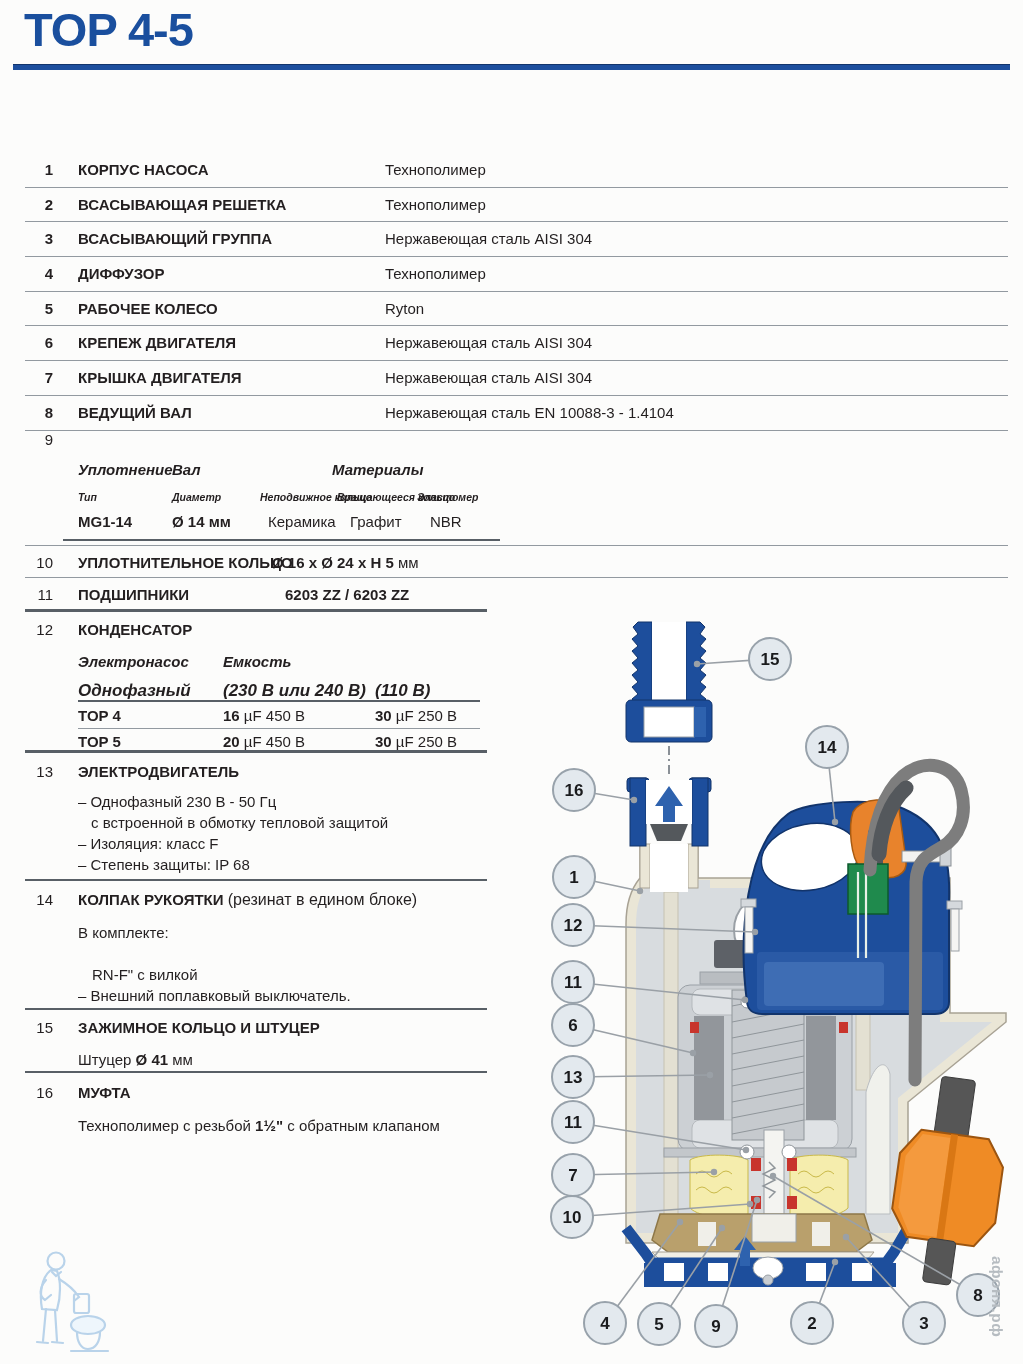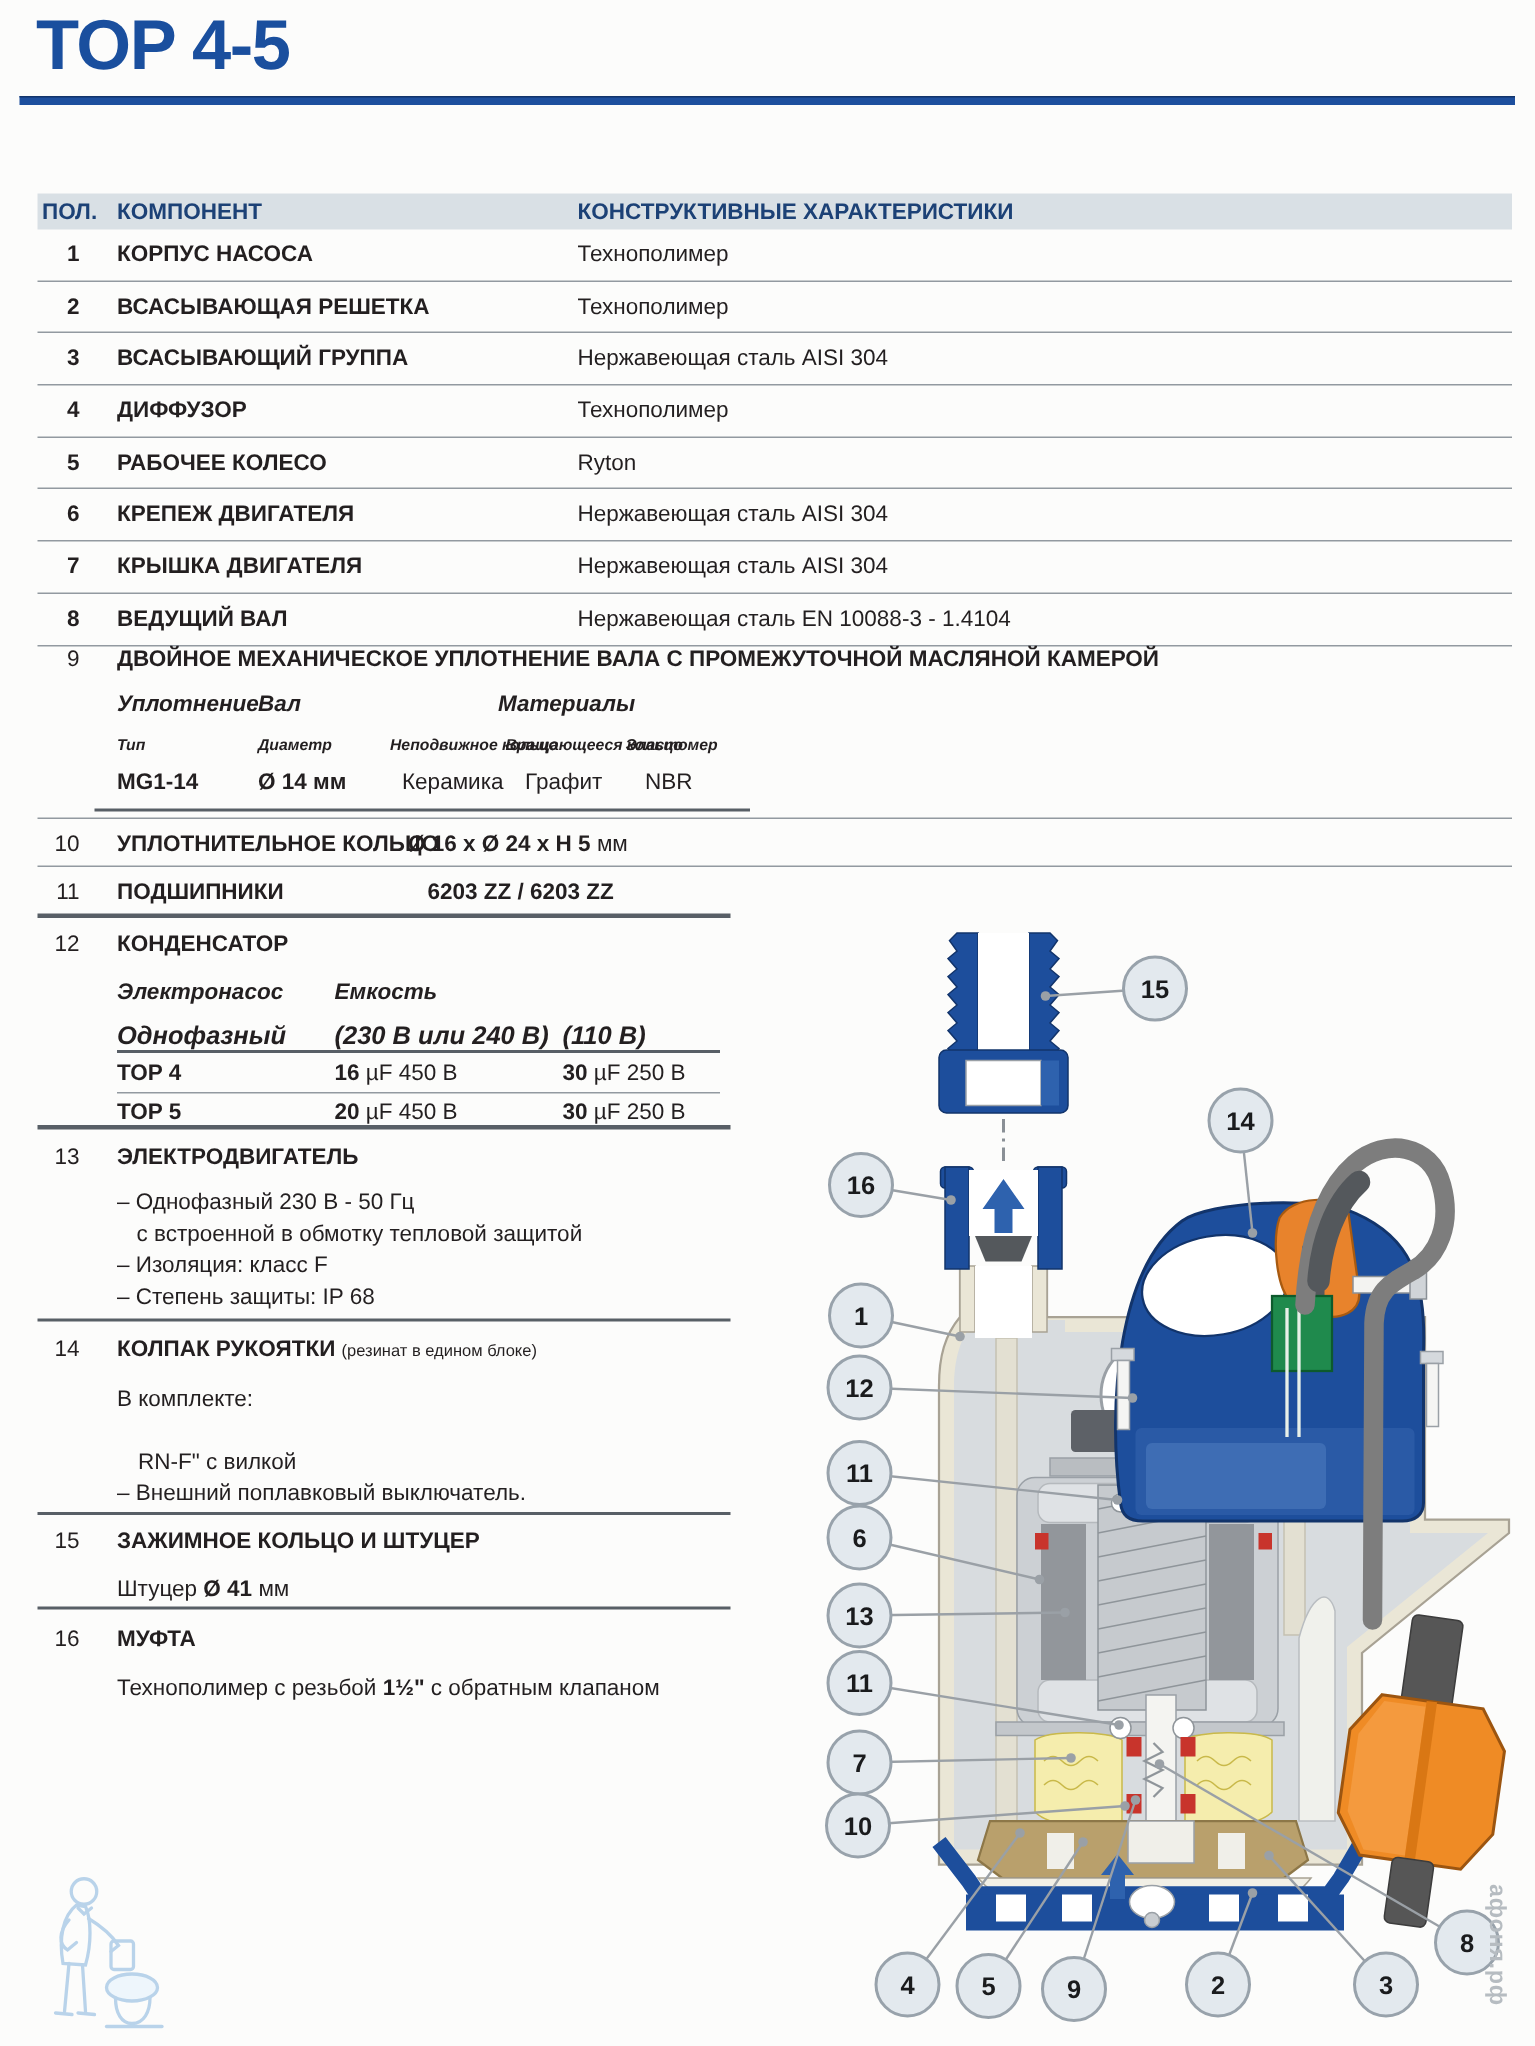--- a/index.html
+++ b/index.html
@@ -38,25 +38,20 @@
            transform-origin:0 0;font-size:15.5px;font-weight:bold;color:#b6bcc1;letter-spacing:.5px}
   #wm-logo{position:absolute;left:16px;top:1246px}
 </style>
 </head>
 <body>
 
 <div id="title">TOP 4-5</div>
 <div id="rule"></div>
 
 <div id="spec">
-  <div class="hdr">
-    <span style="left:3px">ПОЛ.</span>
-    <span style="left:53px">КОМПОНЕНТ</span>
-    <span style="left:360px">КОНСТРУКТИВНЫЕ ХАРАКТЕРИСТИКИ</span>
-  </div>
 
   <div id="simple-rows">
   <div class="srow">
     <span class="num">1</span>
     <span class="comp">КОРПУС НАСОСА</span>
     <span class="char">Технополимер</span>
   </div>
 
   <div class="srow">
     <span class="num">2</span>
@@ -95,21 +90,20 @@
   </div>
 
   <div class="srow">
     <span class="num">8</span>
     <span class="comp">ВЕДУЩИЙ ВАЛ</span>
     <span class="char">Нержавеющая сталь EN 10088-3 - 1.4104</span>
   </div>
 </div>
 
   <div class="al" style="left:0;top:302px;width:28px;text-align:right">9</div>
-  <div class="al b" style="left:53px;top:302px">ДВОЙНОЕ МЕХАНИЧЕСКОЕ УПЛОТНЕНИЕ ВАЛА С ПРОМЕЖУТОЧНОЙ МАСЛЯНОЙ КАМЕРОЙ</div>
 
   <div class="al b i" style="left:53px;top:332px">Уплотнение</div>
   <div class="al b i" style="left:147px;top:332px">Вал</div>
   <div class="al b i" style="left:307px;top:332px">Материалы</div>
   <div class="al b i sm" style="left:53px;top:362px">Тип</div>
   <div class="al b i sm" style="left:147px;top:362px">Диаметр</div>
   <div class="al b i sm" style="left:235px;top:362px">Неподвижное кольцо</div>
   <div class="al b i sm" style="left:312px;top:362px">Вращающееся кольцо</div>
   <div class="al b i sm" style="left:392px;top:362px">Эластомер</div>
   <div class="al b" style="left:53px;top:384px">MG1-14</div>
@@ -149,21 +143,21 @@
 
   <div class="al" style="left:0;top:634px;width:28px;text-align:right">13</div>
   <div class="al b" style="left:53px;top:634px">ЭЛЕКТРОДВИГАТЕЛЬ</div>
   <div class="al det" style="left:53px;top:664px">– Однофазный 230 В - 50 Гц</div>
   <div class="al det" style="left:66px;top:685px">с встроенной в обмотку тепловой защитой</div>
   <div class="al det" style="left:53px;top:706px">– Изоляция: класс F</div>
   <div class="al det" style="left:53px;top:727px">– Степень защиты: IP 68</div>
   <div class="dline" style="left:0;top:750px;width:462px;height:2px"></div>
 
   <div class="al" style="left:0;top:762px;width:28px;text-align:right">14</div>
-  <div class="al" style="left:53px;top:762px"><span class="b">КОЛПАК РУКОЯТКИ</span> <span style="font-size:11px">(резинат в едином блоке)</span></div>
+  <div class="al" style="left:53px;top:762px"><span class="b">КОЛПАК РУКОЯТКИ</span> <span style="font-size:16px">(резинат в едином блоке)</span></div>
   <div class="al det" style="left:53px;top:795px">В комплекте:</div>
   <div class="al det" style="left:67px;top:837px">RN-F" с вилкой</div>
   <div class="al det" style="left:53px;top:858px">– Внешний поплавковый выключатель.</div>
   <div class="dline" style="left:0;top:879px;width:462px;height:2px"></div>
 
   <div class="al" style="left:0;top:890px;width:28px;text-align:right">15</div>
   <div class="al b" style="left:53px;top:890px">ЗАЖИМНОЕ КОЛЬЦО И ШТУЦЕР</div>
   <div class="al det" style="left:53px;top:922px"><span>Штуцер </span><span class="b">Ø 41</span><span> мм</span></div>
   <div class="dline" style="left:0;top:942px;width:462px;height:2px"></div>
 

